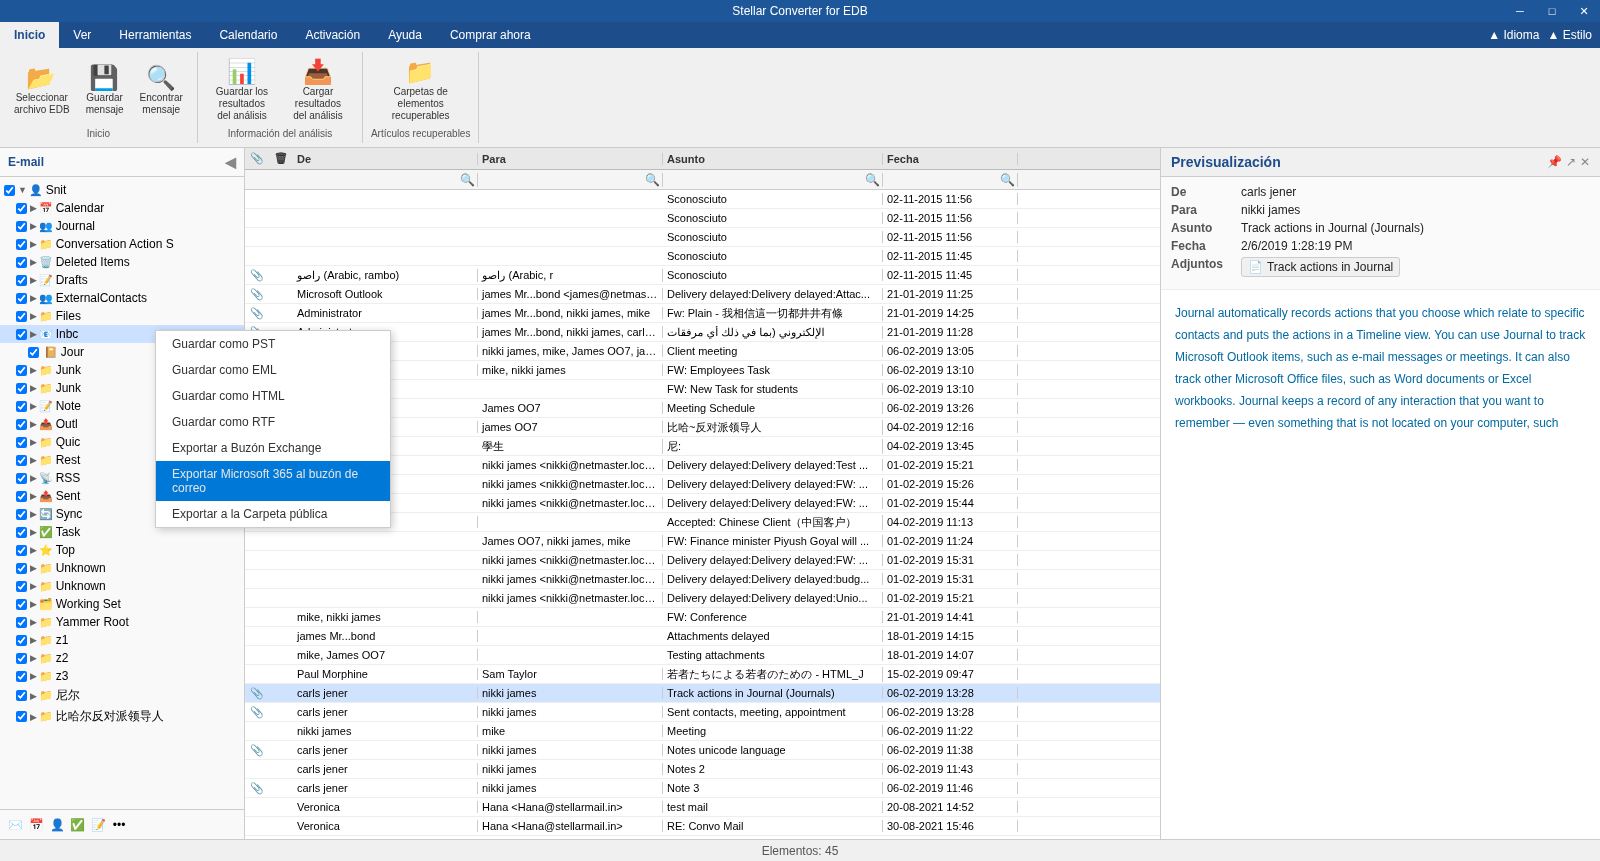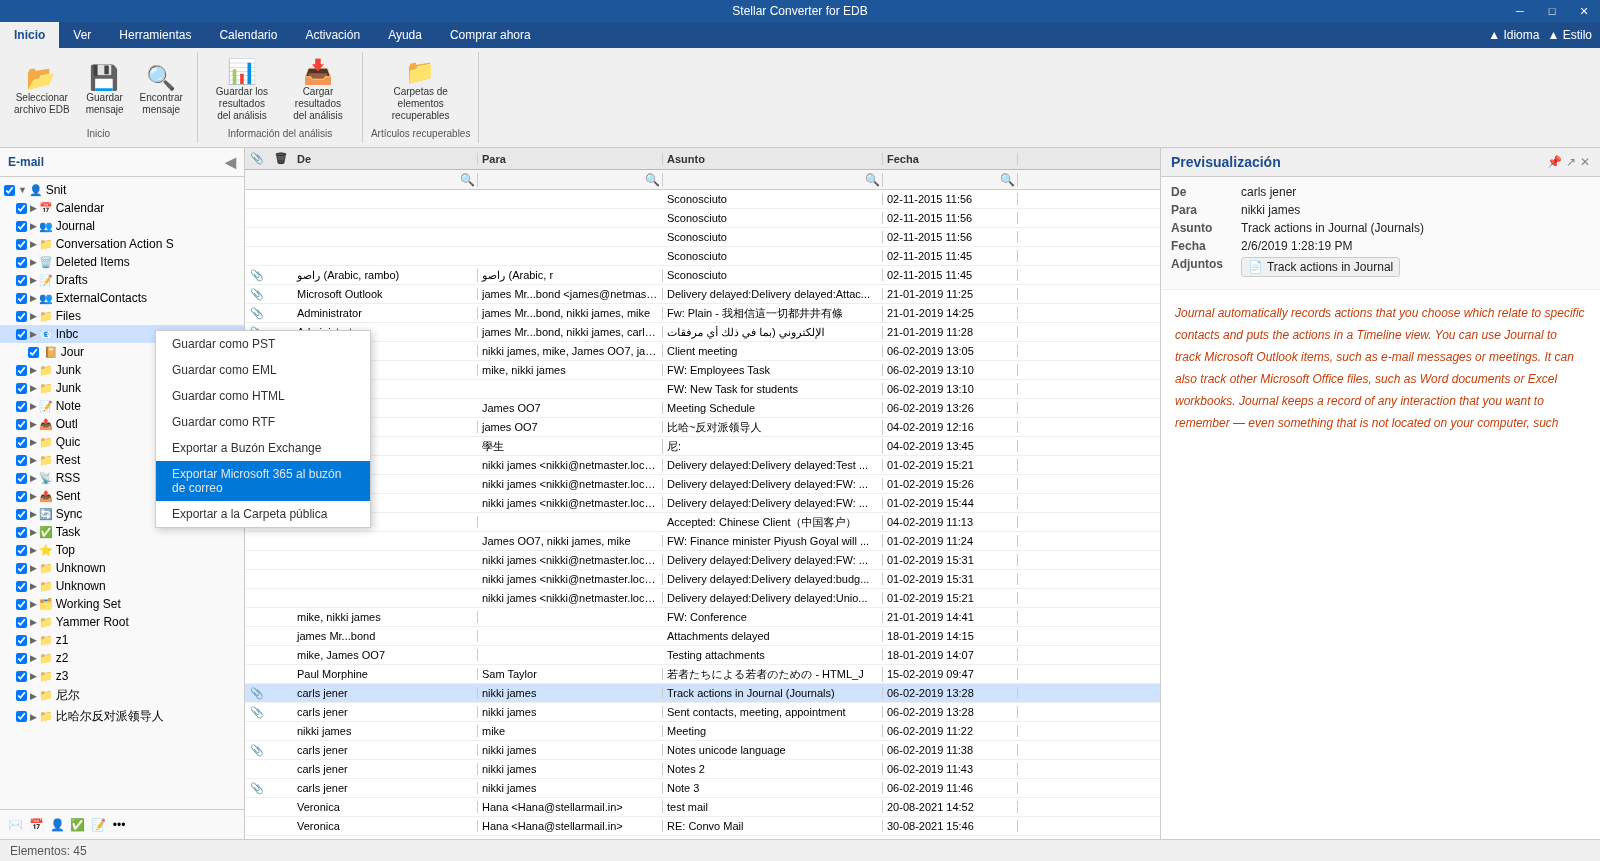--- a/index.html
+++ b/index.html
@@ -175,21 +175,21 @@
       display: flex;
       align-items: center;
       gap: 6px;
     }
 
     
     #context-menu {
       position: absolute;
       left: 155px;
       top: 330px;
-      width: 216px;
+      width: 236px;
       background: white;
       border: 1px solid #ccc;
       box-shadow: 2px 2px 8px rgba(0,0,0,0.2);
       z-index: 100;
     }
     .ctx-item {
       padding: 6px 16px;
       cursor: pointer;
       color: #333;
     }
@@ -306,34 +306,34 @@
       padding: 2px 6px;
       font-size: 11px;
       gap: 4px;
     }
     #preview-body {
       flex: 1;
       padding: 12px 14px;
       overflow-y: auto;
       font-size: 13px;
       line-height: 1.7;
-      color: #c2410c;
-      font-style: italic;
+      color: #0369a1;
     }
 
     
     #status-bar {
       height: 22px;
       background: #f0f0f0;
       border-top: 1px solid #ccc;
       display: flex;
       align-items: center;
       padding: 0 10px;
       font-size: 11px;
       color: #555;
+      justify-content: center;
     }
 
     
     ::-webkit-scrollbar { width: 8px; height: 8px; }
     ::-webkit-scrollbar-track { background: #f1f1f1; }
     ::-webkit-scrollbar-thumb { background: #aaa; border-radius: 4px; }
 
     .expand-arrow { font-size: 9px; color: #666; margin-right: 2px; cursor: pointer; }
   </style>
 </head>

